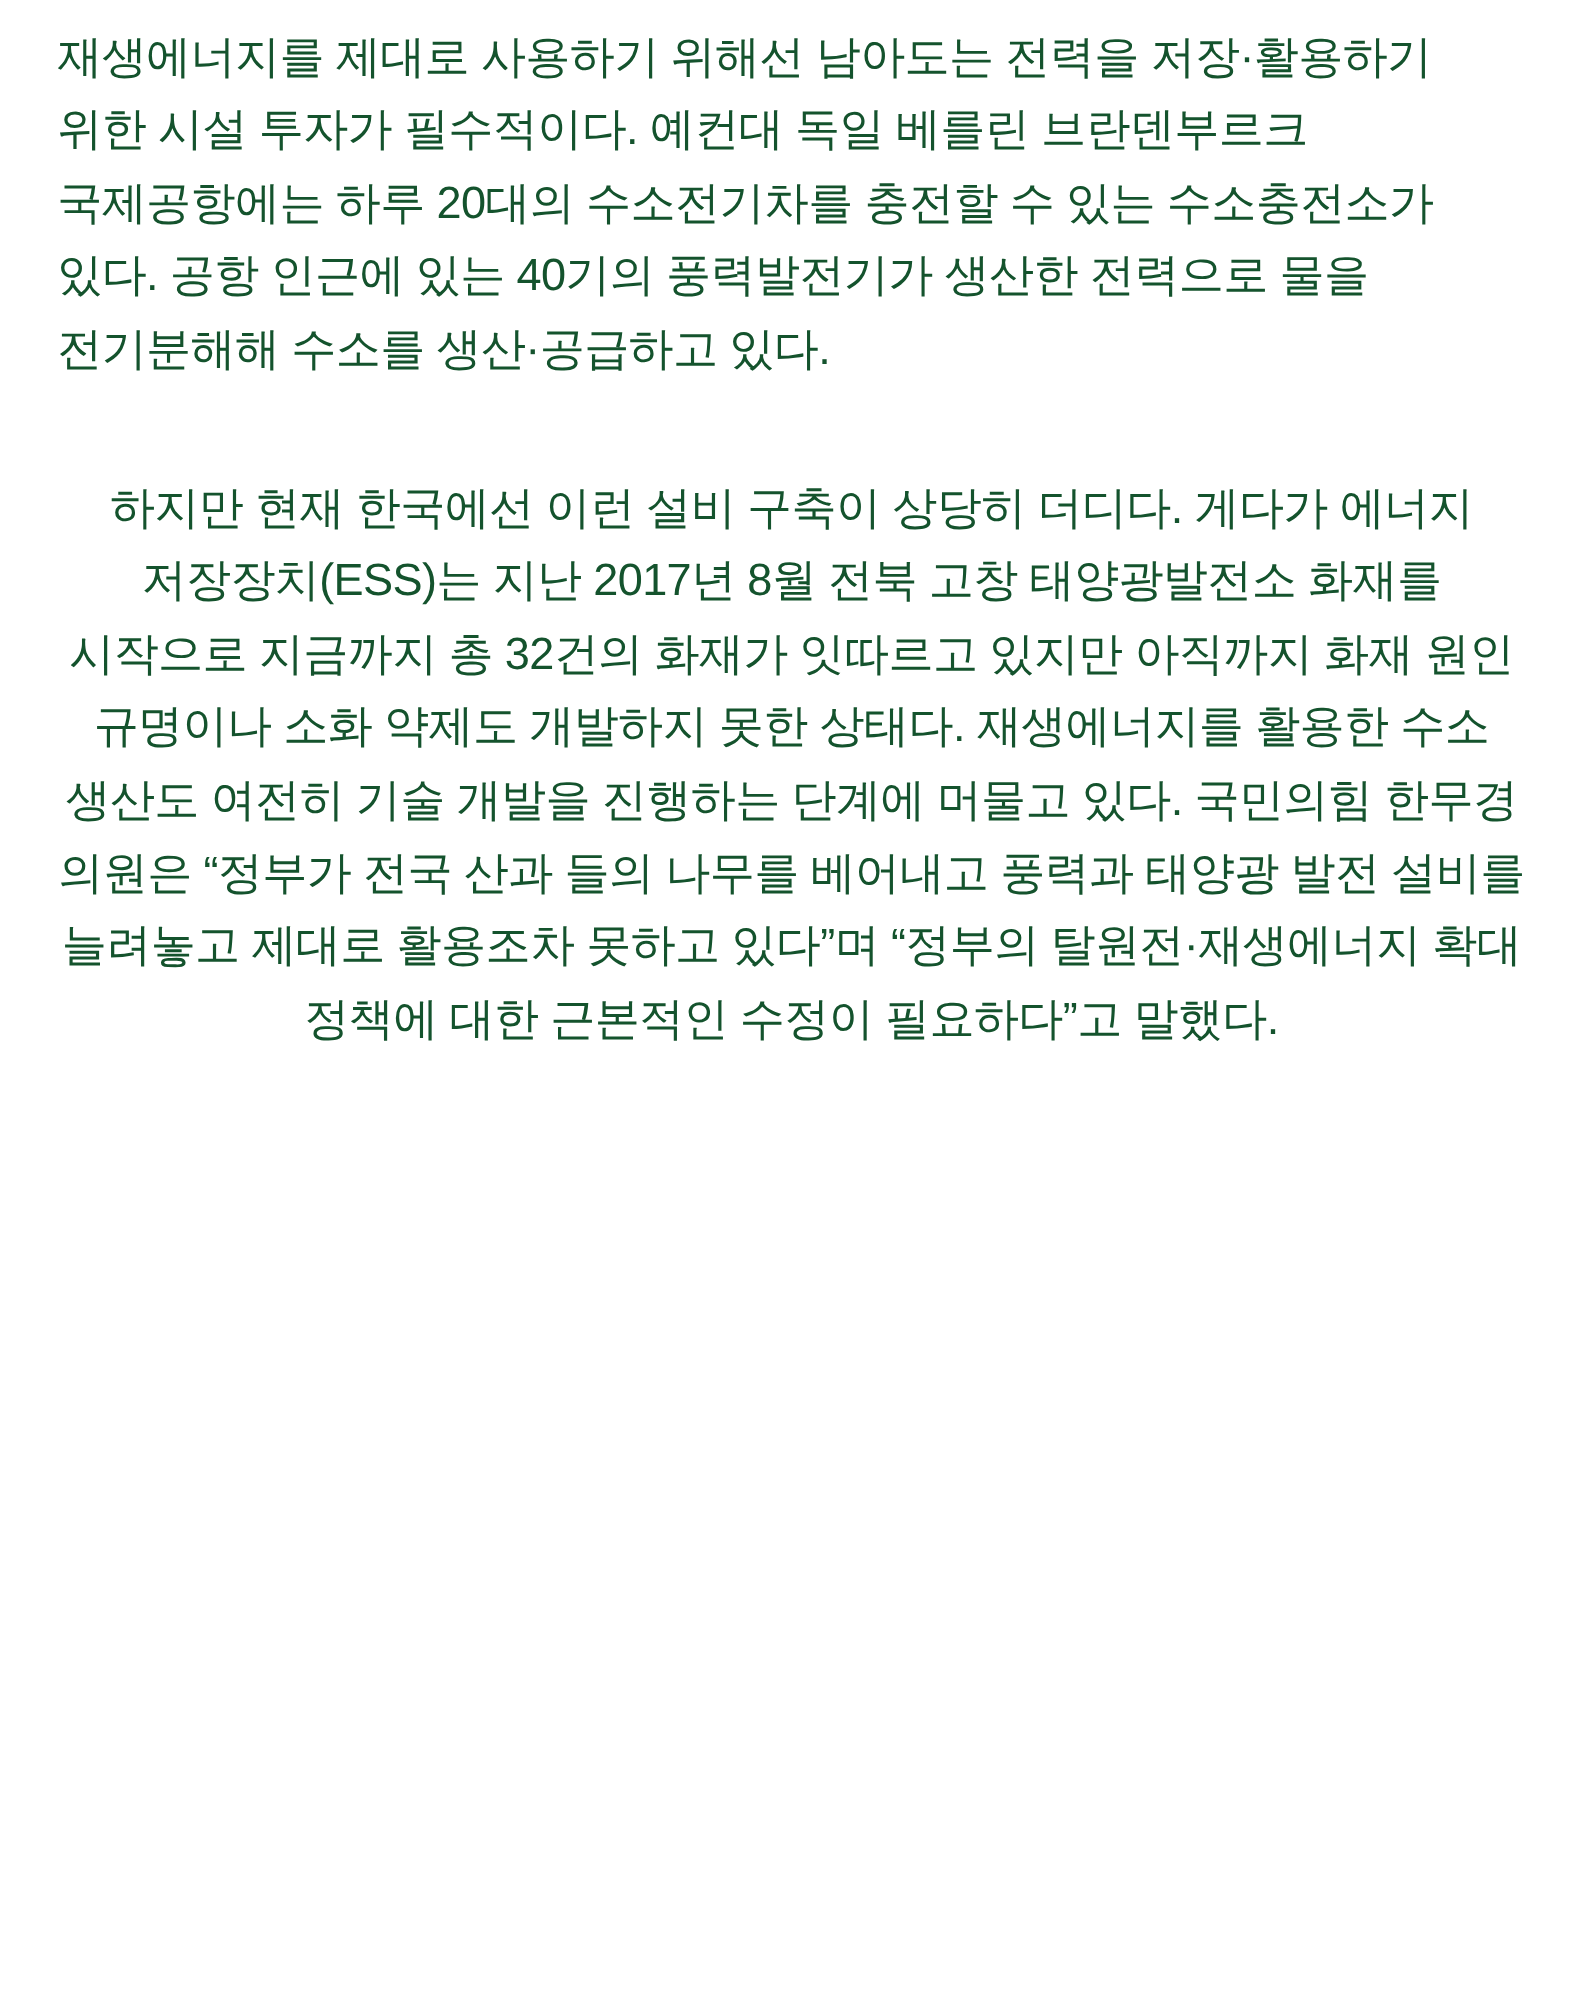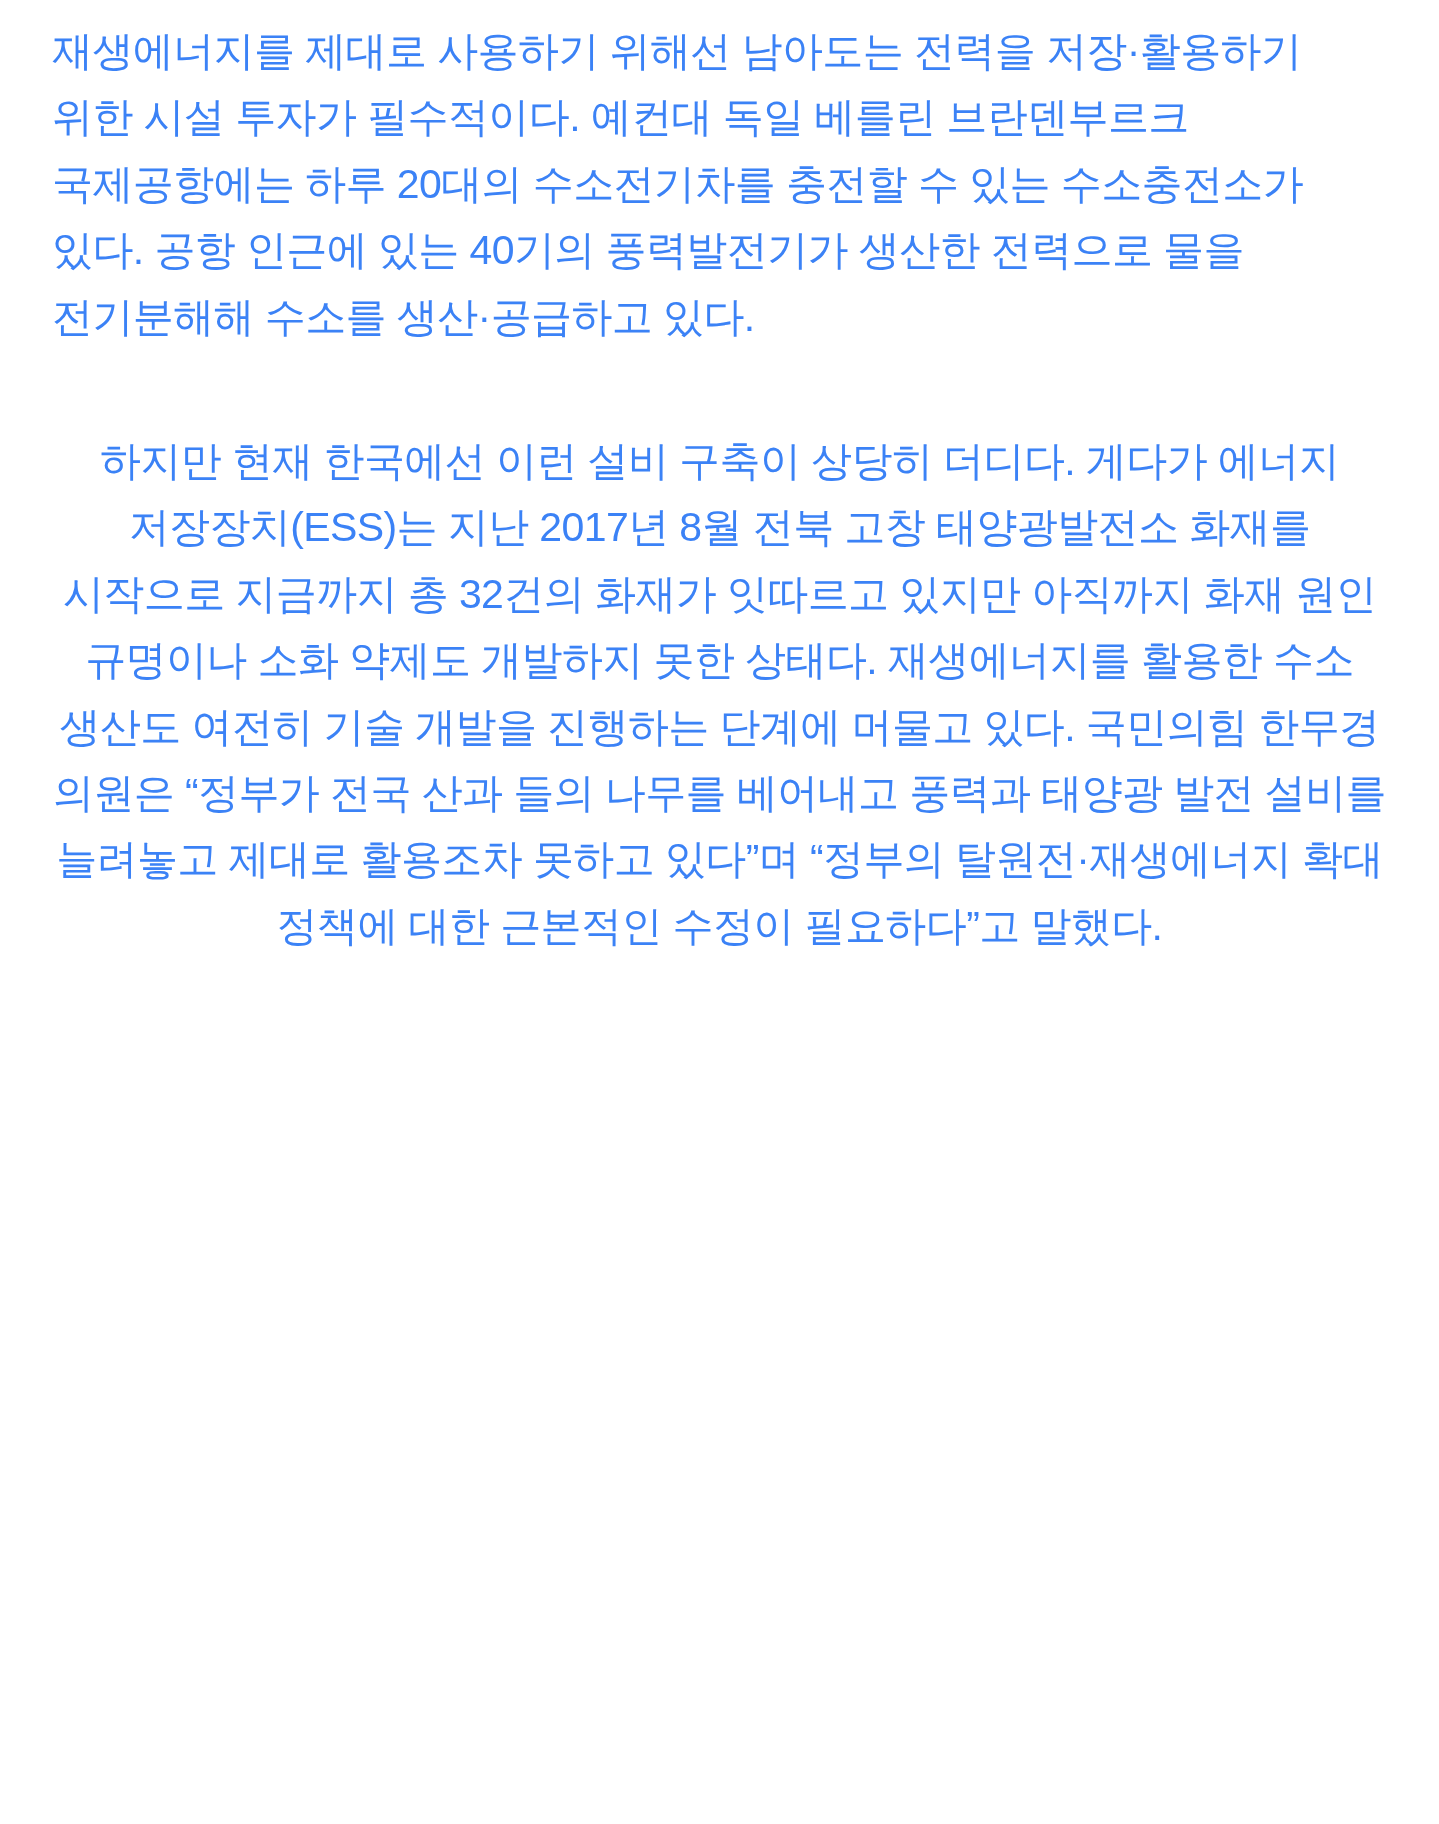--- a/index.html
+++ b/index.html
@@ -26,21 +26,21 @@
     letter-spacing: -0.5px;
     color: #16181c;
     margin: 0 0 84px 0;
     white-space: nowrap;
   }
   .para {
     font-size: 41px;
     line-height: 1.62;
     font-weight: 400;
     letter-spacing: -0.6px;
-    color: #3b82f6;
+    color: #14532d;
     margin: 0 0 78px 0;
     text-align: left;
     word-break: keep-all;
   }
   .para:last-child {
     margin-bottom: 0;
     text-align: center;
   }
 </style>
 </head>

